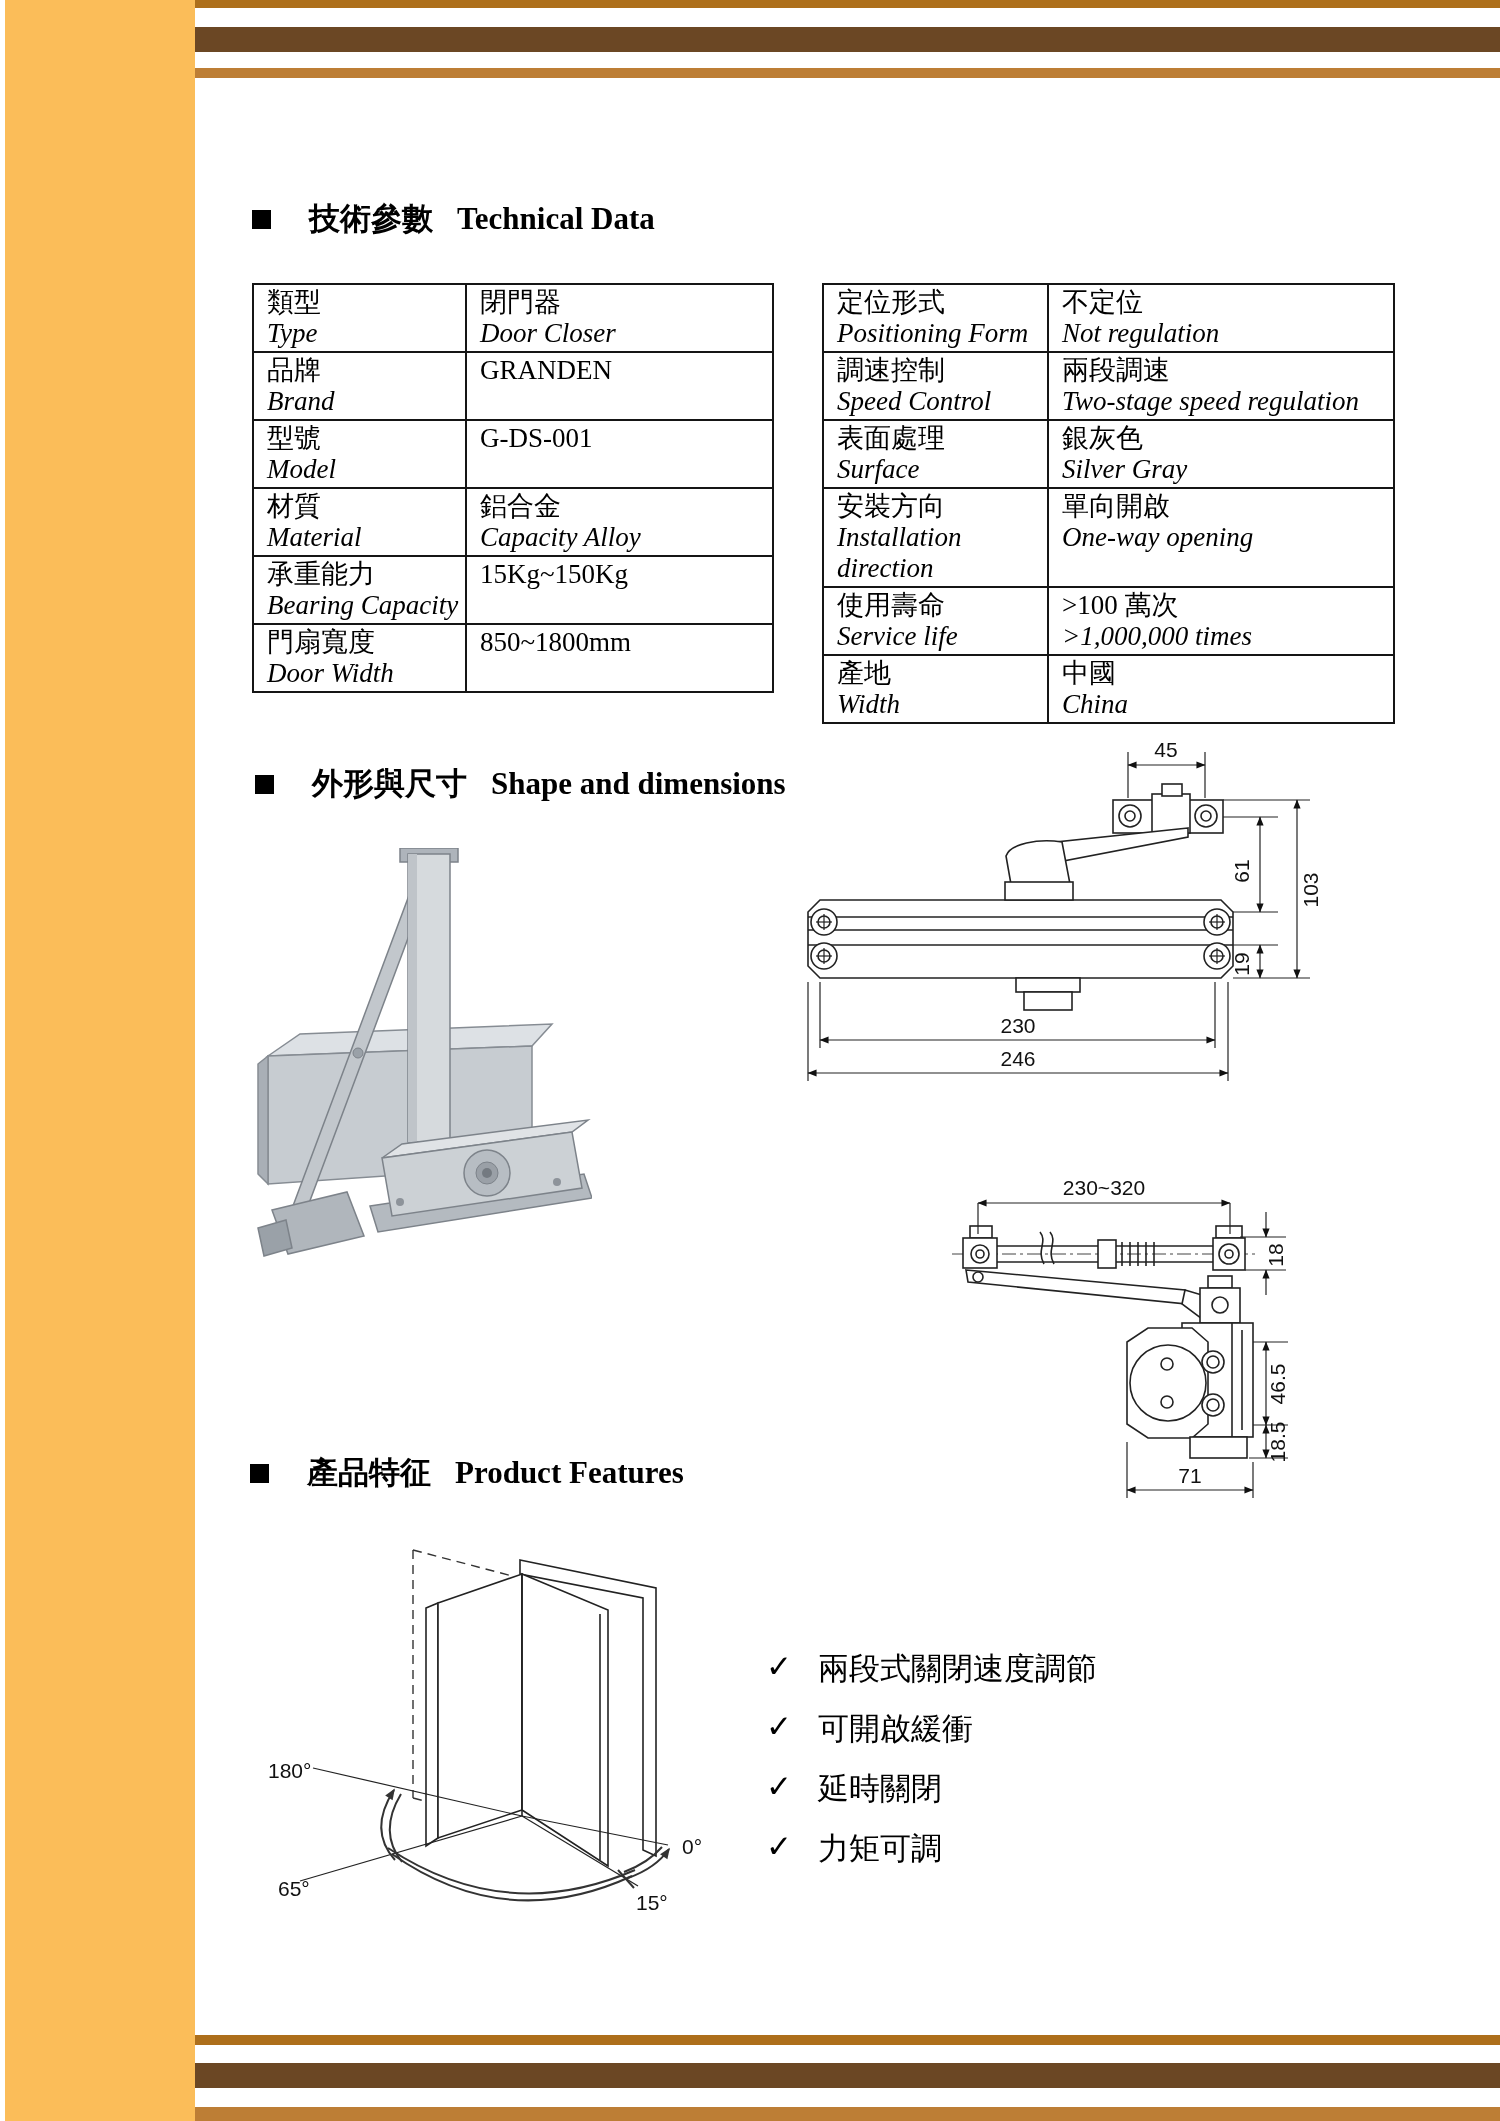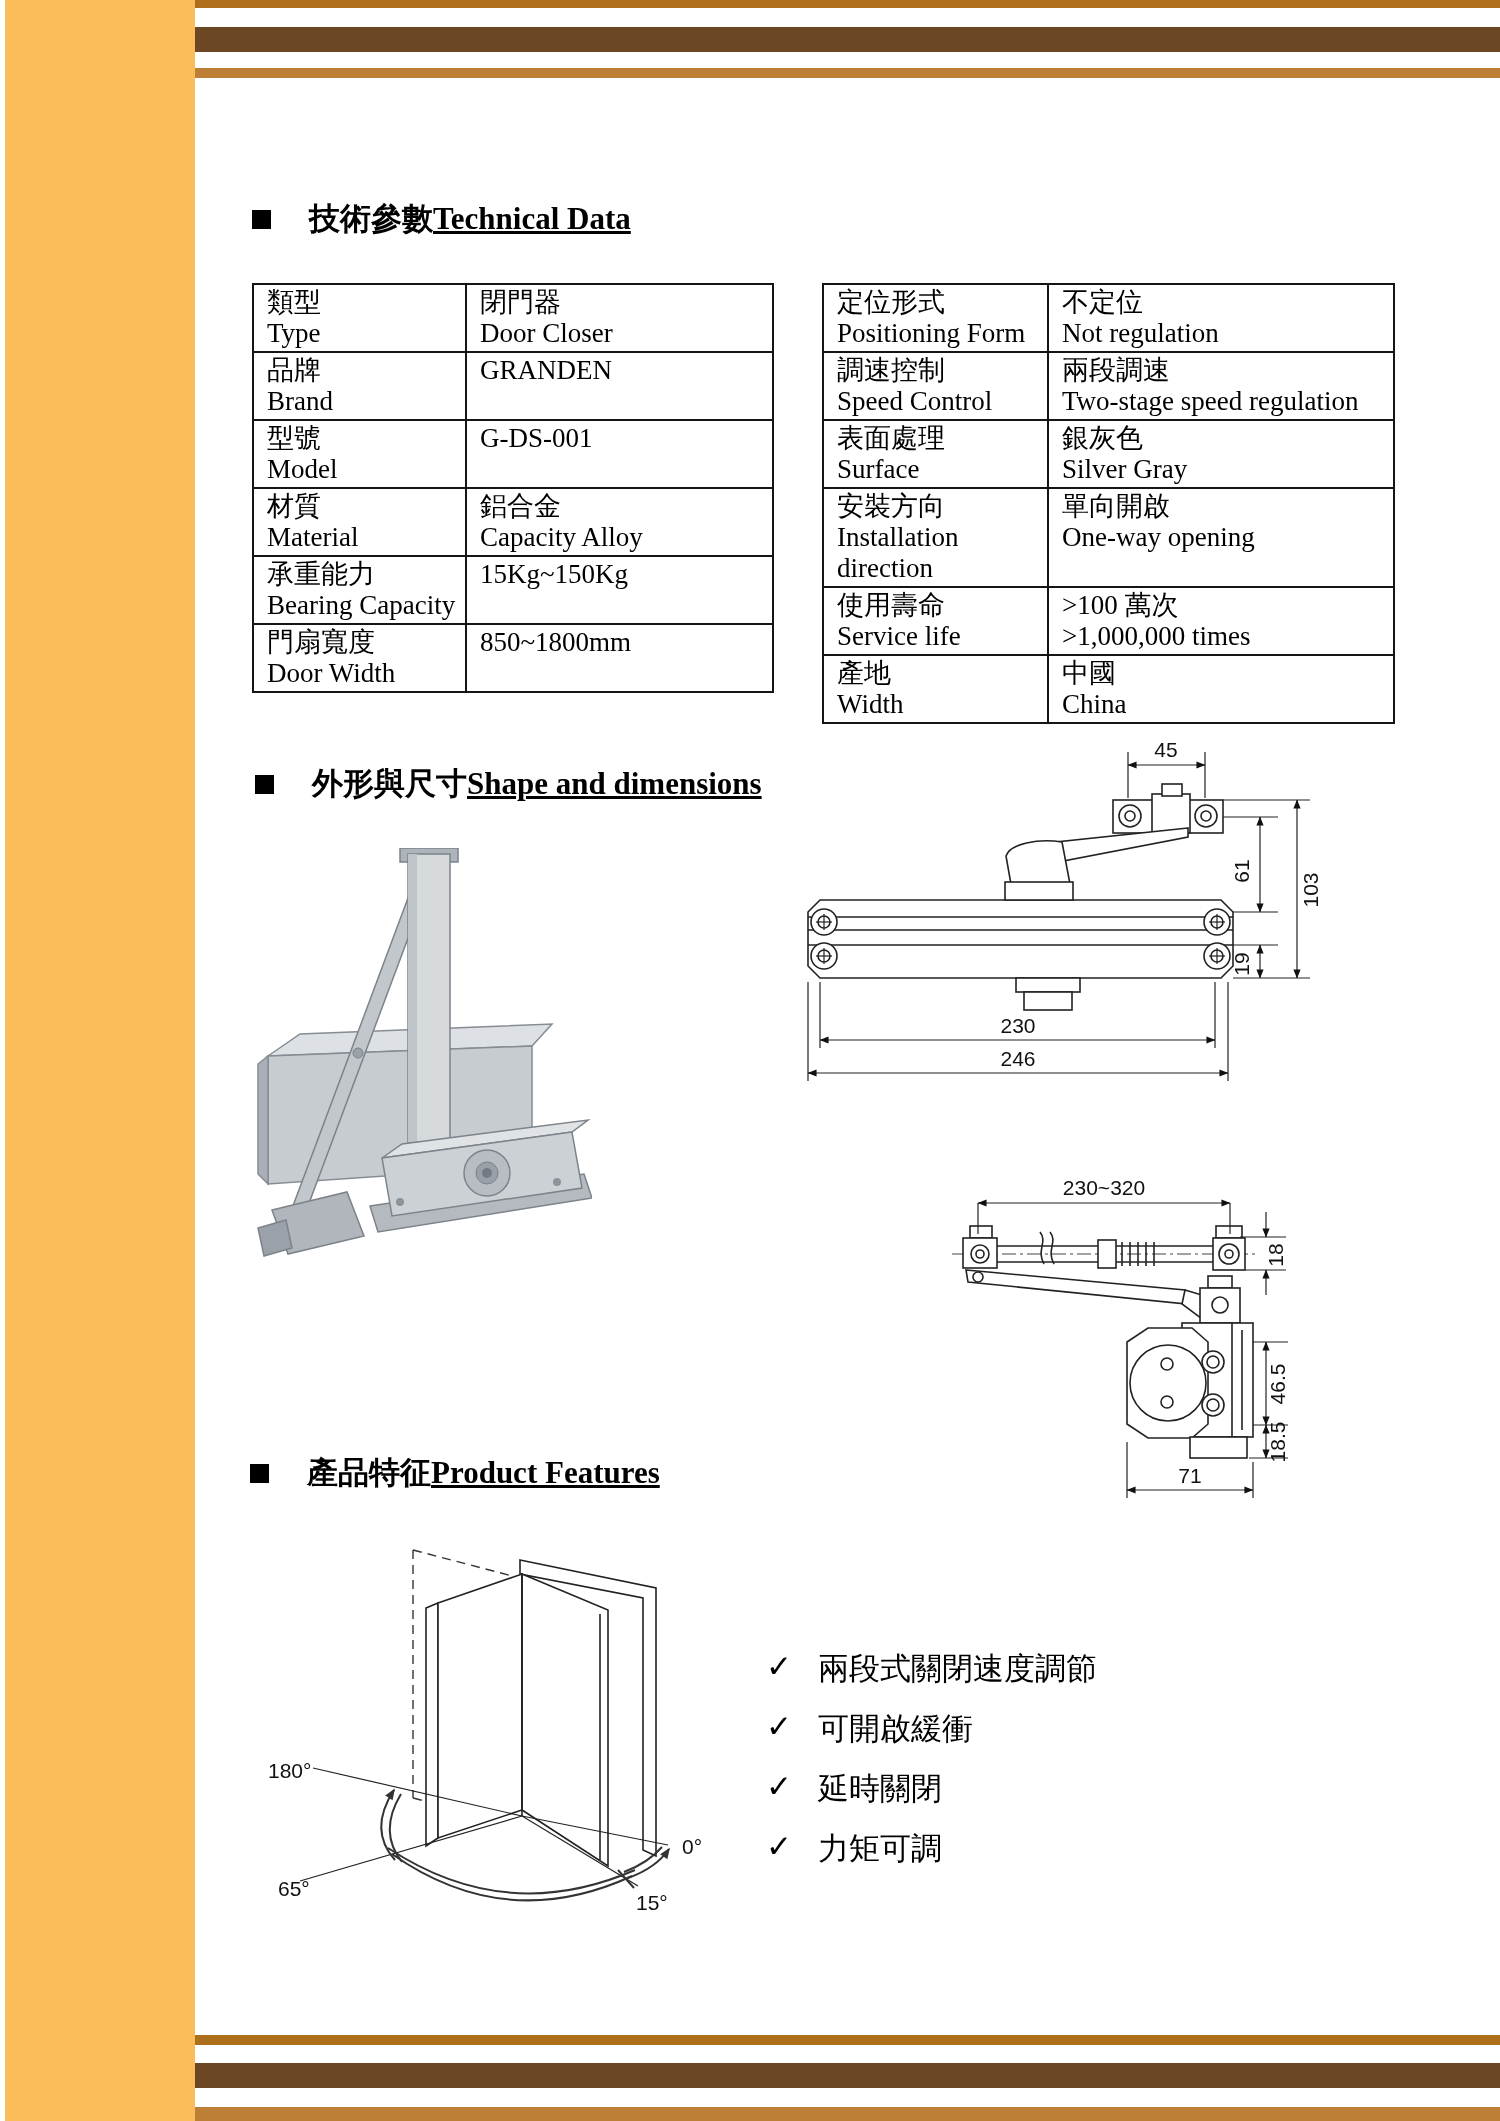--- a/index.html
+++ b/index.html
@@ -9,26 +9,26 @@
   .stripe{position:absolute;left:195px;right:0;}
   .st1{top:0;height:8px;background:#AD6F1B;}
   .st2{top:27px;height:25px;background:#6B4724;}
   .st3{top:68px;height:10px;background:#BD7E35;}
   .sb1{top:2035px;height:10px;background:#AD6F1B;}
   .sb2{top:2063px;height:25px;background:#6B4724;}
   .sb3{top:2107px;height:14px;background:#BD7E35;}
 
   .heading{position:absolute;display:flex;align-items:center;font-weight:bold;font-size:31px;white-space:nowrap;}
   .bullet{width:19px;height:19px;background:#000;margin-right:38px;flex:none;}
-  .heading .en{margin-left:0;text-decoration:underline;}
+  .heading .en{margin-left:24px;}
 
   table.spec{position:absolute;border-collapse:collapse;table-layout:fixed;
              font-size:27px;line-height:31px;background:#fff;}
   table.spec td{border:2px solid #151515;vertical-align:top;padding:2px 4px 2px 13px;height:59px;overflow:hidden;}
-  table.spec .l2{min-height:31px;}
+  table.spec .l2{min-height:31px;font-style:italic;}
 
   .tbl-left{left:252px;top:283px;width:520px;}
   .tbl-right{left:822px;top:283px;width:571px;}
 
   .abs{position:absolute;}
 
   .feature-list{position:absolute;left:766px;top:1648px;list-style:none;margin:0;padding:0;font-size:31px;}
   .feature-item{display:flex;align-items:flex-start;height:36px;margin-bottom:24px;white-space:nowrap;}
   .check{font-family:"DejaVu Sans",sans-serif;font-size:31px;margin-right:26px;flex:none;}
 

